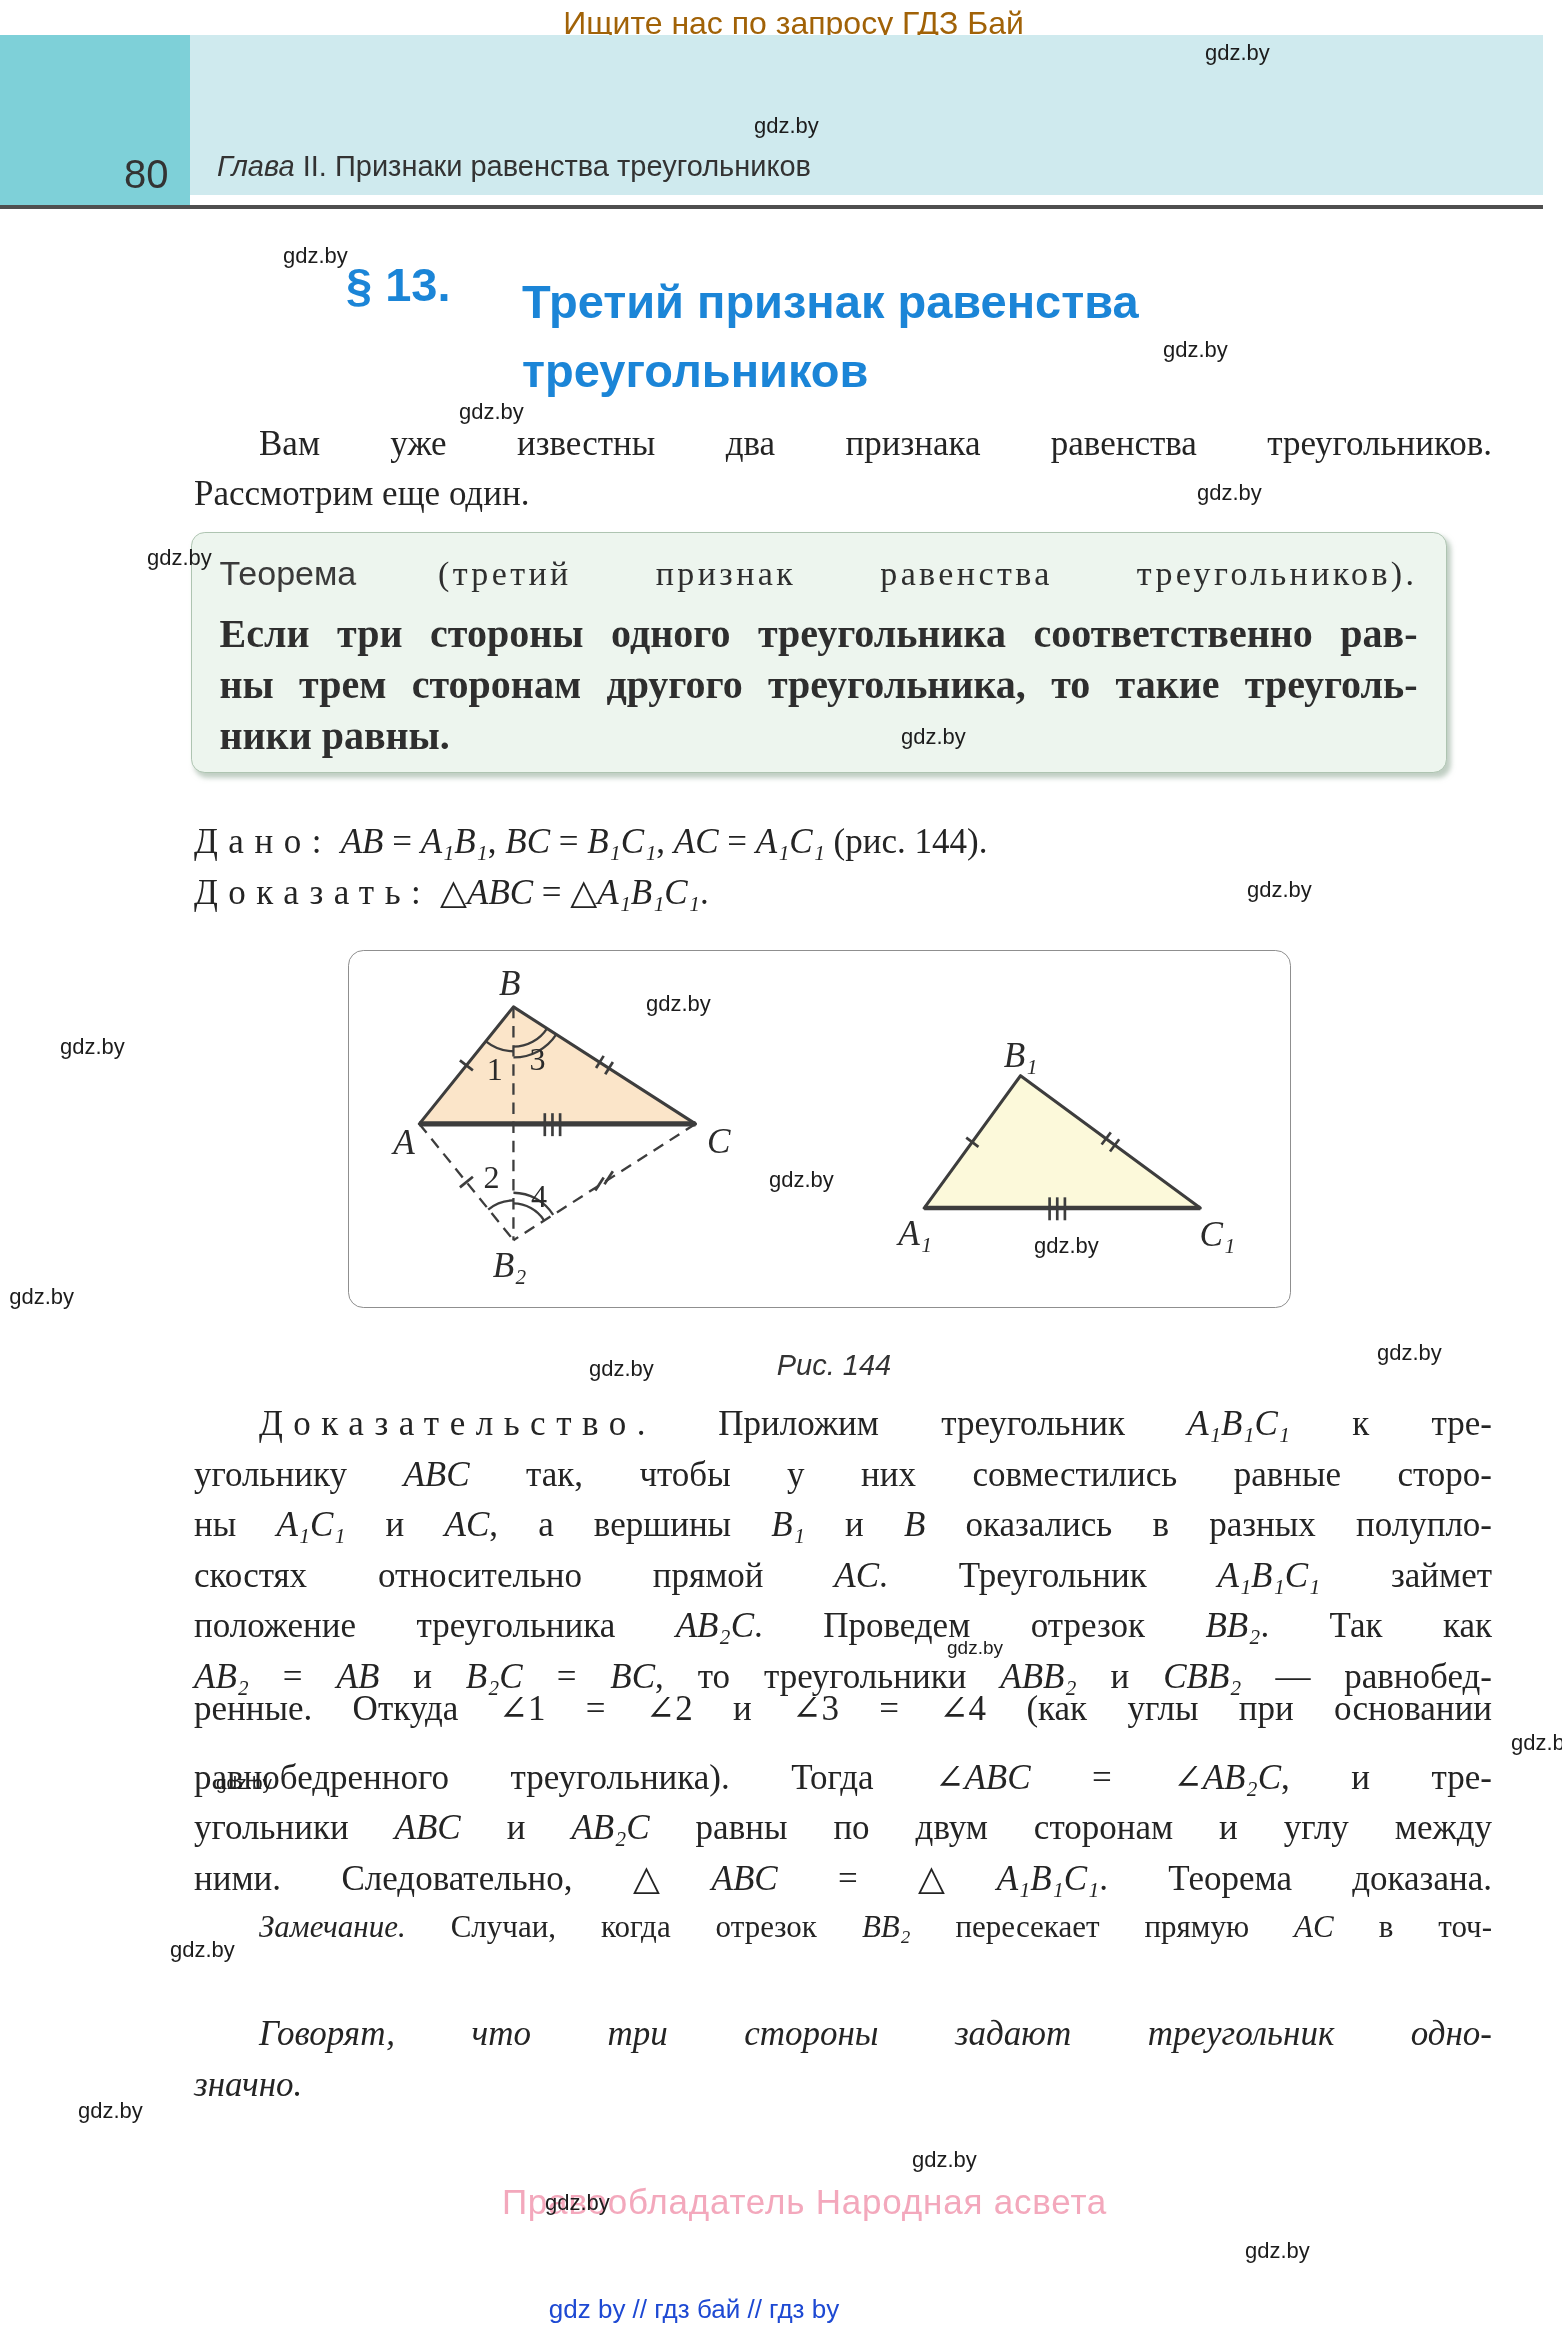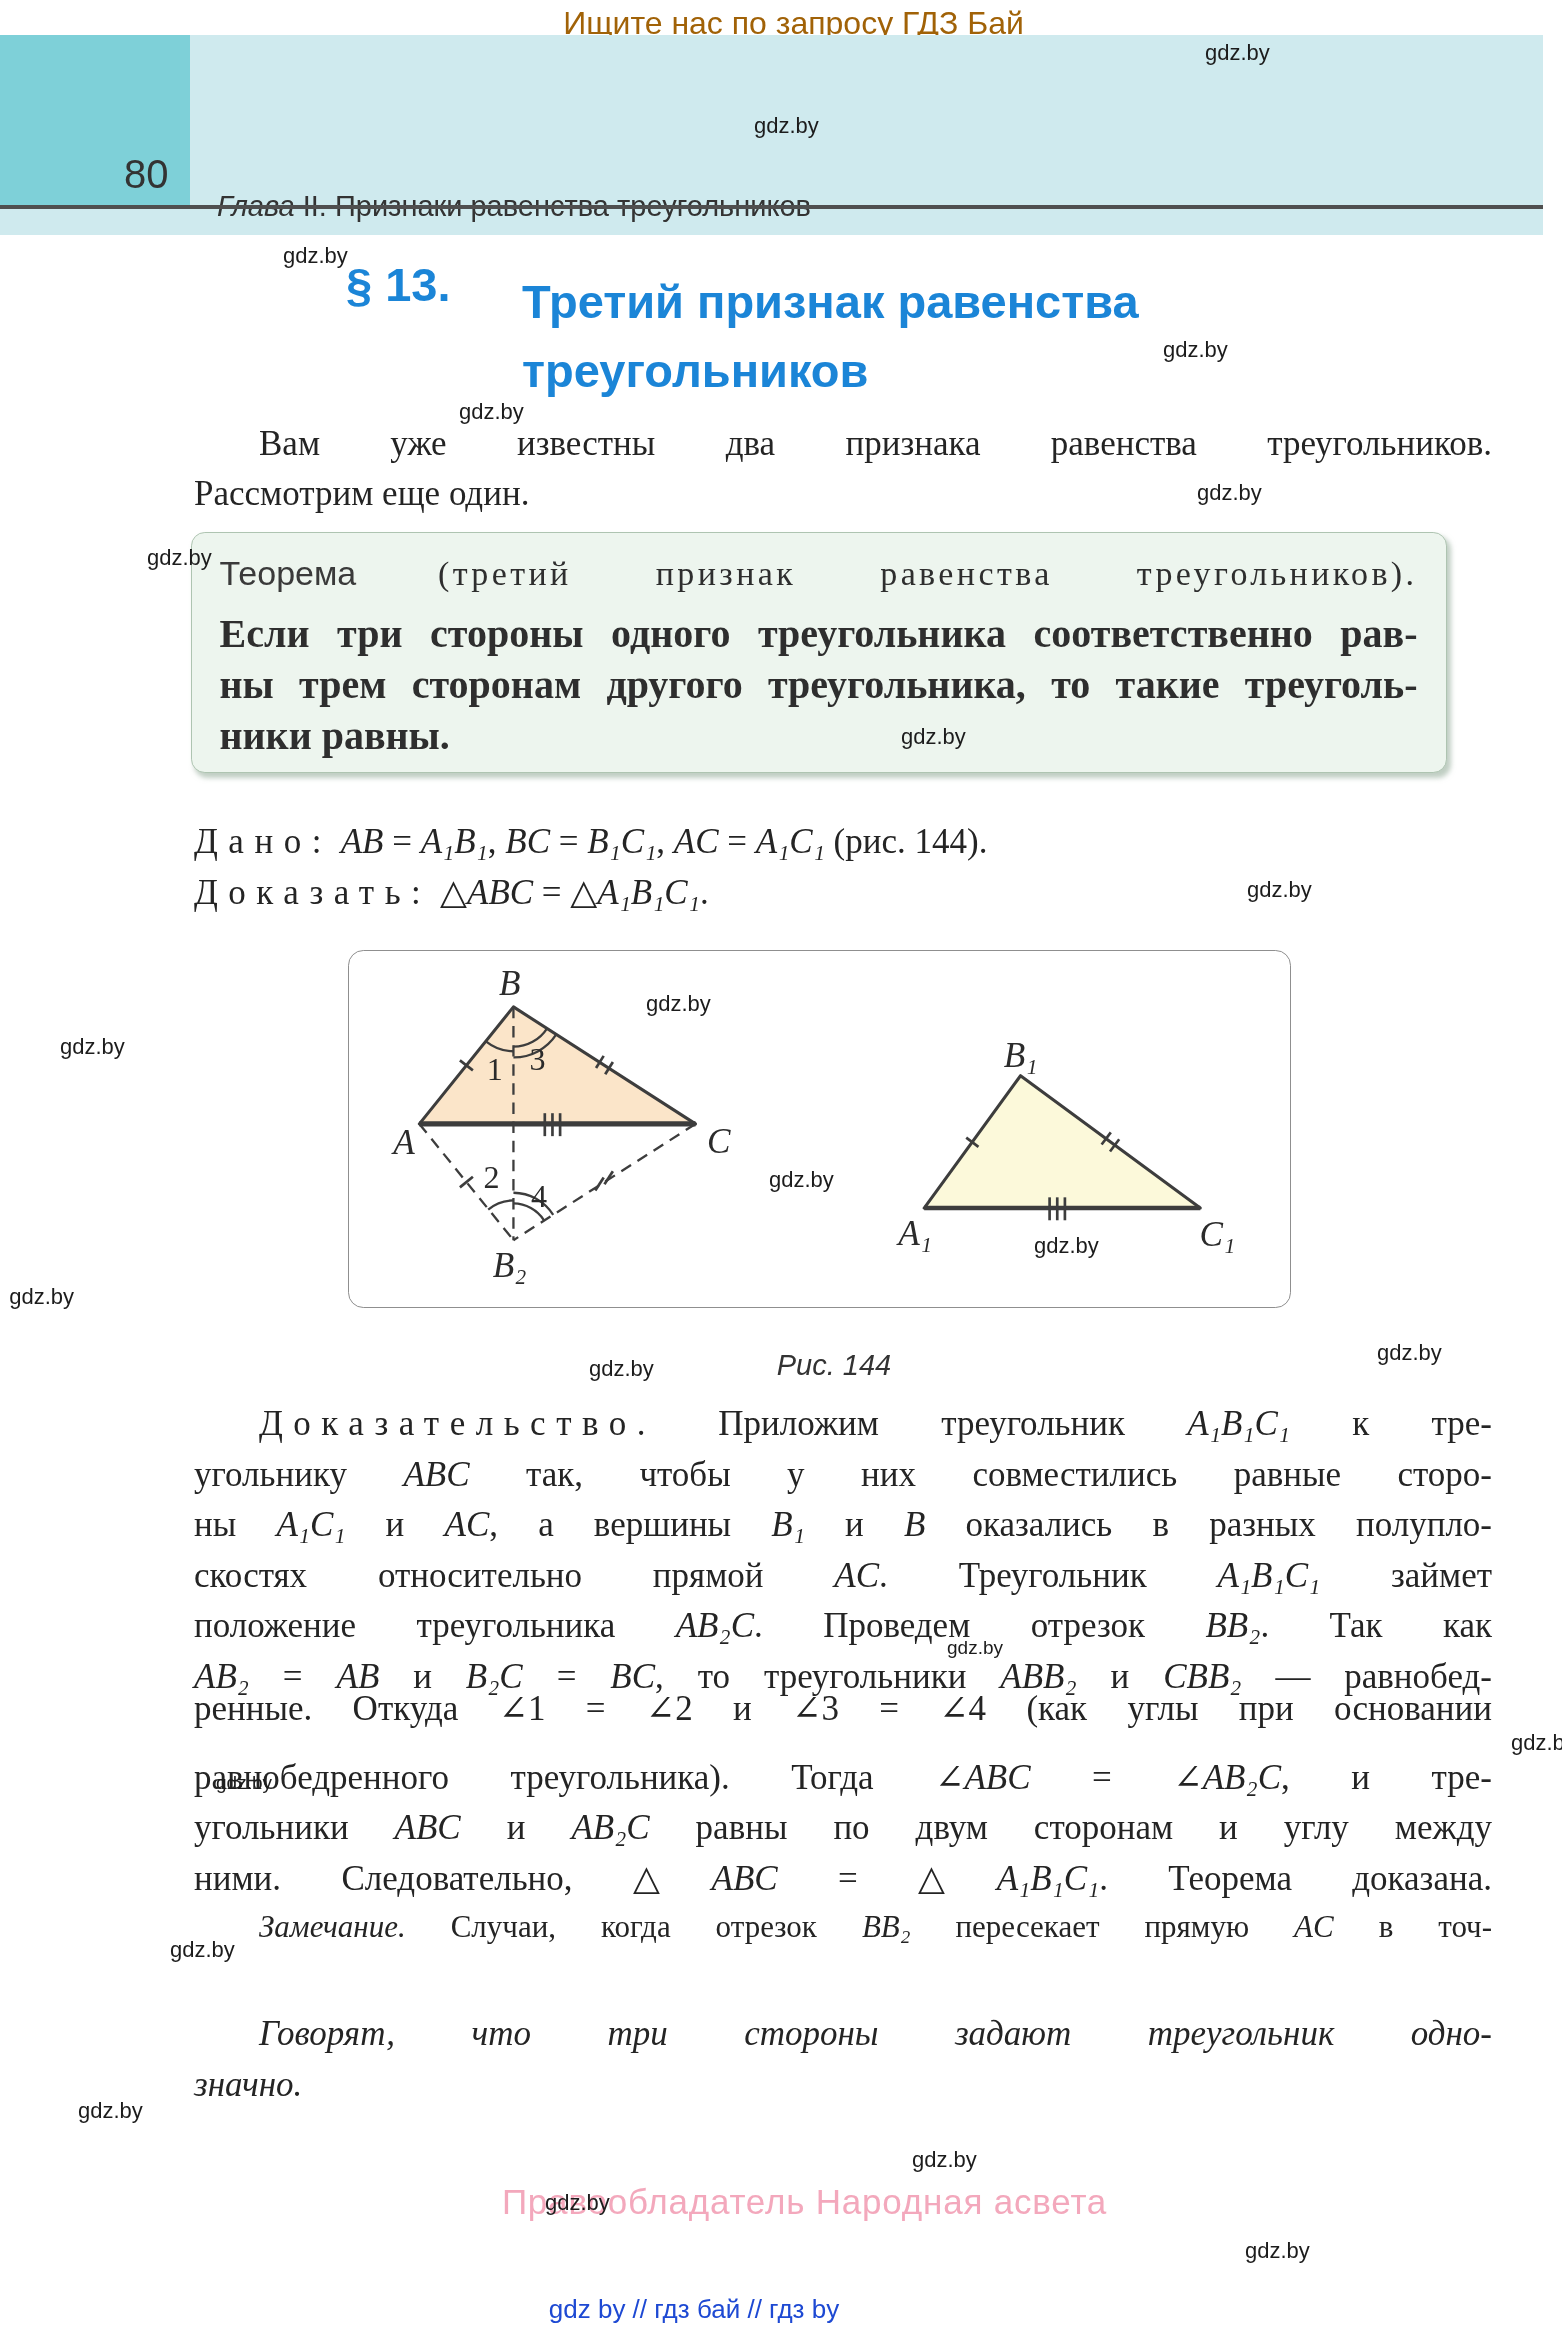--- a/index.html
+++ b/index.html
@@ -9,21 +9,21 @@
   }
 
   
   .green-banner {
     position:absolute; top:4.6px; left:12px; width:1563px; text-align:center;
     font-family:"Liberation Sans","DejaVu Sans",sans-serif;
     font-size:32px; color:#a16207; letter-spacing:0px;
   }
 
   
-  .band { position:absolute; top:35px; left:0; width:1543px; height:200px; background:#cfeaee; }
+  .band { position:absolute; top:35px; left:0; width:1543px; height:160px; background:#cfeaee; }
   .band-dark { position:absolute; top:0; left:0; width:190px; height:170px; background:#7ed0d8; }
   .band-rule { position:absolute; top:205px; left:0; width:1543px; height:3.8px; background:#4f4f4f; }
   .page-number {
     position:absolute; bottom:10.7px; right:21.4px; font-family:"Liberation Sans","DejaVu Sans",sans-serif;
     font-size:40px; color:#333; line-height:1;
   }
   .chapter {
     position:absolute; bottom:13.8px; left:217px; font-family:"Liberation Sans","DejaVu Sans",sans-serif;
     font-size:29px; color:#333; line-height:1;
   }

